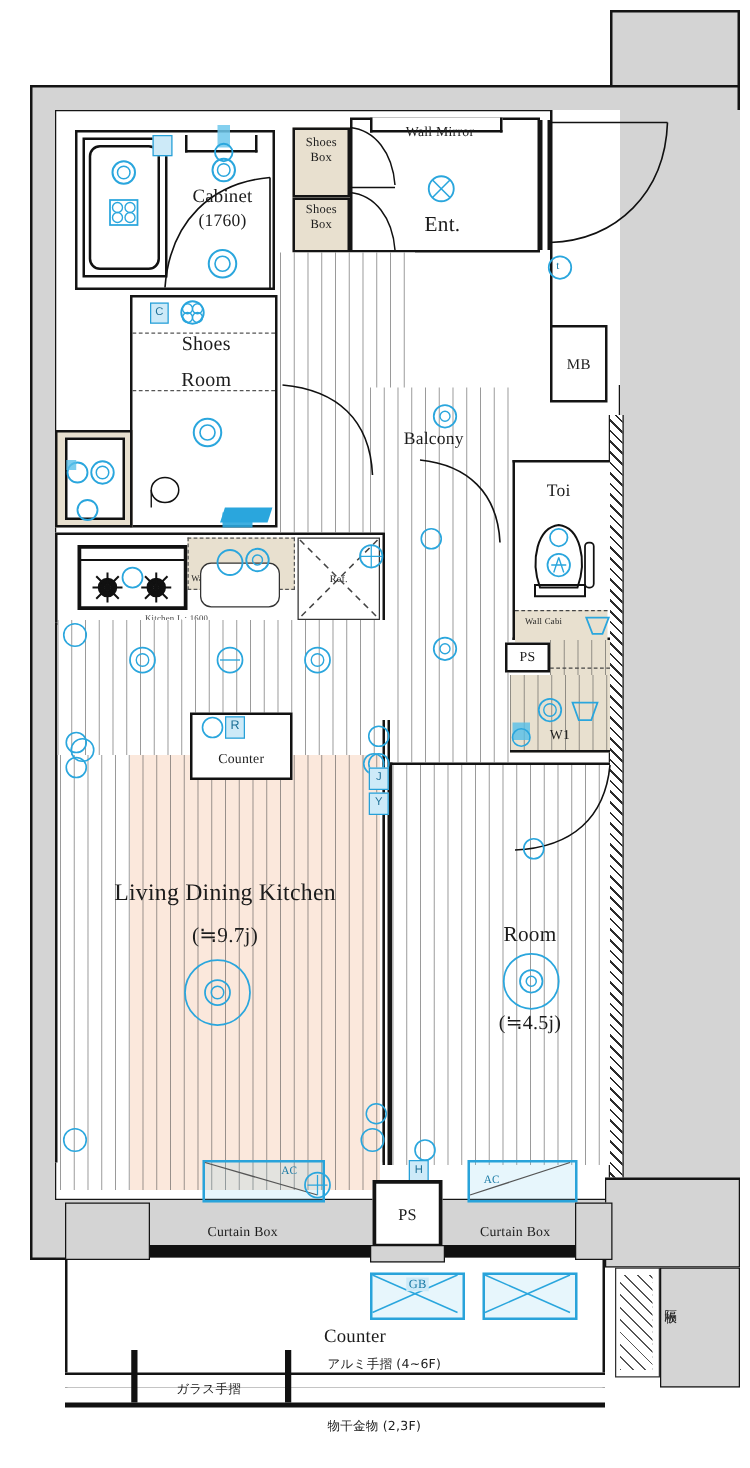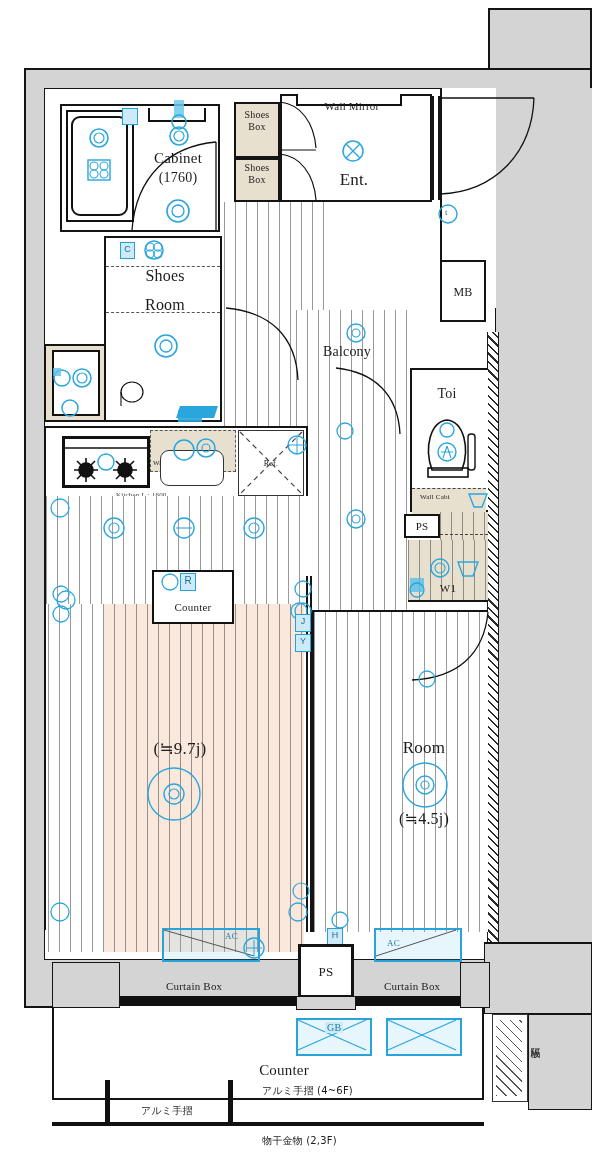--- a/index.html
+++ b/index.html
@@ -268,20 +268,21 @@
   <svg class="abs" style="left:286px;top:434px;width:24px;height:24px;">
     <circle cx="11" cy="11" r="9" class="blue" stroke-width="1.4" fill="rgba(90,195,235,.55)"></circle>
     <path d="M2 11 L20 11 M11 2 L11 20" class="blue" stroke-width="1"></path>
   </svg>
 
   <div class="abs" style="left:44px;top:498px;width:264px;height:432px;background:#fff;border:2px solid #141414;border-bottom:none;"></div>
   <div class="abs peach stripes" style="left:48px;top:500px;width:256px;height:452px;background-color:#fbe8dc;"></div>
   <div class="abs stripes" style="left:48px;top:500px;width:56px;height:452px;background-color:#ffffff;"></div>
   <div class="abs stripes" style="left:46px;top:496px;width:262px;height:108px;background-color:#ffffff;"></div>
 
+  <div class="lbl c" style="left:180px;top:715px;font-size:19px;">Living Dining Kitchen</div>
   <div class="lbl c" style="left:180px;top:748px;font-size:17px;">(≒9.7j)</div>
   <svg class="abs" style="left:140px;top:760px;width:76px;height:76px;">
     <circle cx="34" cy="34" r="26" class="blue" stroke-width="1.4"></circle>
     <circle cx="34" cy="34" r="10" class="blue" stroke-width="1.4"></circle>
     <circle cx="34" cy="34" r="5" class="blue" stroke-width="1.2"></circle>
   </svg>
   <svg class="abs" style="left:100px;top:514px;width:180px;height:30px;">
     <circle cx="14" cy="14" r="10" class="blue" stroke-width="1.4"></circle>
     <circle cx="14" cy="14" r="5" class="blue" stroke-width="1.1"></circle>
     <circle cx="84" cy="14" r="10" class="blue" stroke-width="1.4"></circle>
@@ -375,21 +376,21 @@
 
   <div class="bx" style="left:386px;top:1018px;width:72px;height:34px;"></div>
   <svg class="abs" style="left:386px;top:1018px;width:72px;height:34px;">
     <line x1="2" y1="2" x2="70" y2="32" stroke="#2aa6dd" stroke-width="1.2"></line>
     <line x1="70" y1="2" x2="2" y2="32" stroke="#2aa6dd" stroke-width="1.2"></line>
   </svg>
 
   <div class="lbl c" style="left:284px;top:1070px;font-size:15px;">Counter</div>
   <div class="abs" style="left:105px;top:1080px;width:5px;height:42px;background:#111;"></div>
   <div class="abs" style="left:228px;top:1080px;width:5px;height:42px;background:#111;"></div>
-  <div class="lbl" style="left:141px;top:1104px;font-size:10px;font-family:'DejaVu Sans',sans-serif;">アルミ手摺</div>
+  <div class="lbl" style="left:141px;top:1104px;font-size:10px;font-family:'DejaVu Sans',sans-serif;">ガラス手摺</div>
   <div class="lbl vert" style="left:528px;top:1040px;font-size:10px;font-family:'DejaVu Sans',sans-serif;">隔板</div>
 
   <div class="abs" style="left:52px;top:1122px;width:432px;height:4px;background:#111;"></div>
 
   <div class="lbl jp" style="left:262px;top:1134px;font-size:10px;">物干金物 (2,3F)</div>
   <div class="lbl jp" style="left:262px;top:1084px;font-size:10px;">アルミ手摺 (4~6F)</div>
 
   <svg class="abs" style="left:334px;top:420px;width:24px;height:24px;">
     <circle cx="11" cy="11" r="8" class="blue" stroke-width="1.3" fill="rgba(90,195,235,.45)"></circle>
   </svg>

